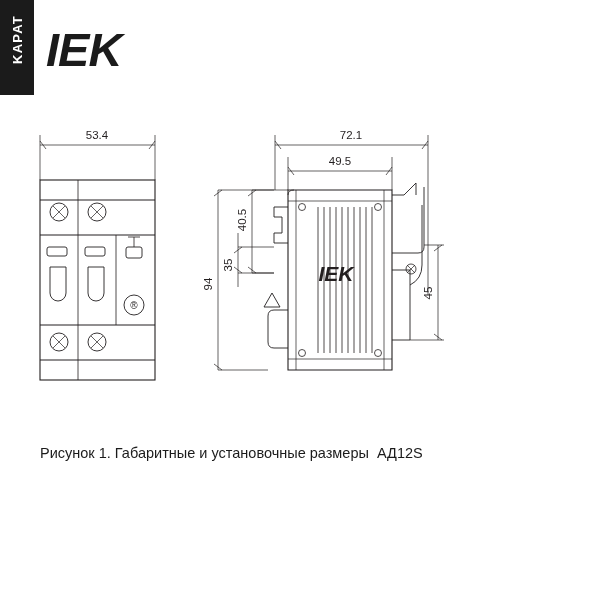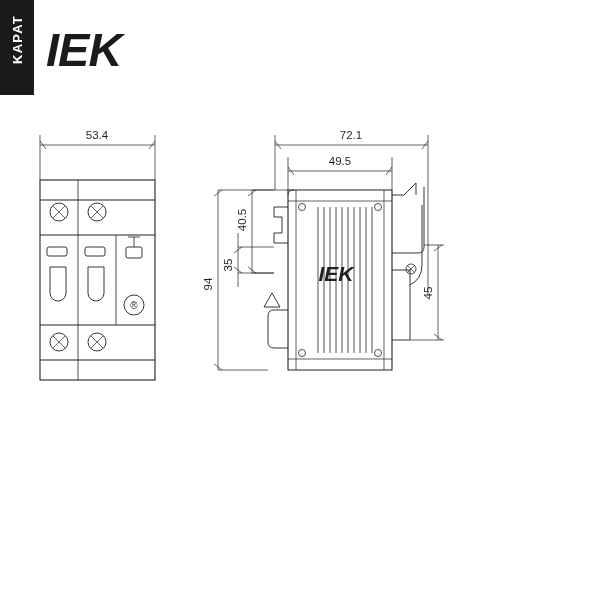--- a/index.html
+++ b/index.html
@@ -226,14 +226,15 @@
         <line x1="410" y1="245" x2="444" y2="245" stroke-width="0.7"></line>
         <line x1="438" y1="150" x2="438" y2="245" stroke-width="0.7"></line>
         <line x1="434" y1="156" x2="442" y2="150" stroke-width="0.7"></line>
         <line x1="434" y1="239" x2="442" y2="245" stroke-width="0.7"></line>
         <text x="432" y="198" font-family="Liberation Sans, sans-serif" font-size="11.5" fill="#231f20" stroke="none" text-anchor="middle" transform="rotate(-90 432 198)">45</text>
 
       </g>
     </svg>
   </div>
 
+  <div class="caption">Рисунок 1. Габаритные и установочные размеры  АД12S</div>
 
 </div>
 
 </body></html>

